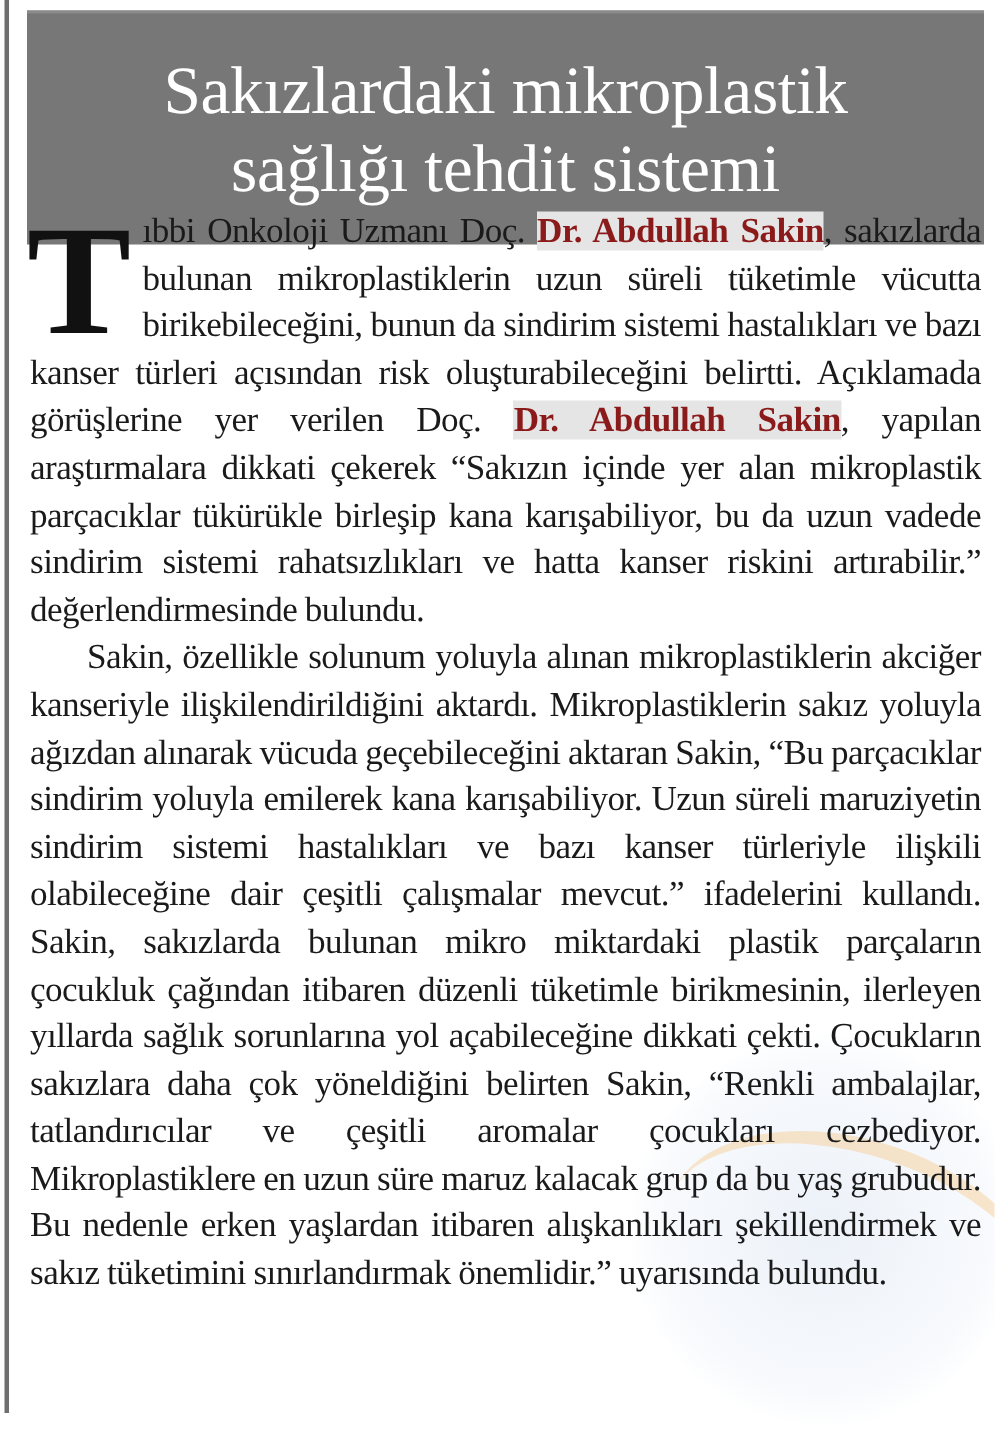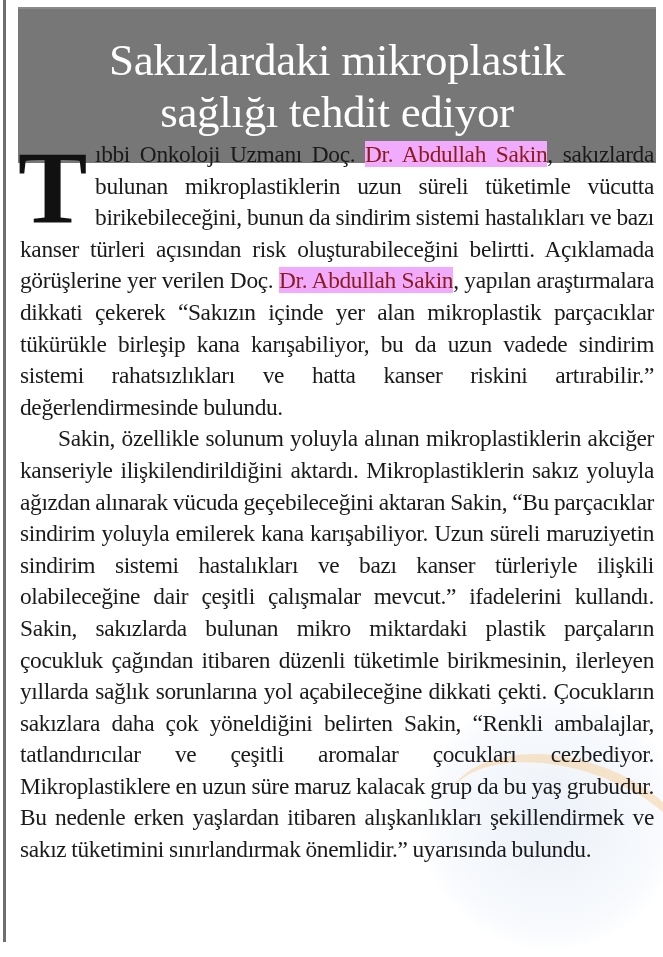--- a/index.html
+++ b/index.html
@@ -68,22 +68,23 @@
       font-family: "Liberation Serif", "DejaVu Serif", serif;
       font-weight: bold;
       font-size: 104px;
       line-height: 82px;
       height: 82px;
       margin: 8px 8px 0 -2px;
       padding: 0;
       color: #111111;
     }
     .highlight {
-      background: #f0abfc;
+      background: #e5e5e5;
       color: #8b1a1a;
+      font-weight: bold;
     }
     .watermark {
       position: absolute;
       left: 420px;
       top: 690px;
       width: 260px;
       height: 260px;
       border-radius: 50%;
       background: radial-gradient(circle at 50% 50%, rgba(200,215,235,0.35) 0%, rgba(220,230,245,0.2) 60%, rgba(255,255,255,0) 72%);
       pointer-events: none;
@@ -103,21 +104,21 @@
 </head>
 <body>
 
 <div class="left-rule"></div>
 
 <div class="watermark"></div>
 <div class="watermark-swoosh"></div>
 
 <header class="title-banner">
   <div class="title-line">Sakızlardaki mikroplastik</div>
-  <div class="title-line">sağlığı tehdit ediyor</div>
+  <div class="title-line">sağlığı tehdit sistemi</div>
 </header>
 
 <article class="article">
   <p>
     <span class="dropcap">T</span><span>ıbbi Onkoloji Uzmanı Doç. </span><span class="highlight">Dr. Abdullah Sakin</span><span>, sakız­larda bulunan mikroplastiklerin uzun süreli tüketimle vücutta birikebileceğini, bunun da sindirim sistemi has­talıkları ve bazı kanser türleri açısından risk oluşturabileceğini belirtti. Açıklamada görüşlerine yer verilen Doç. </span><span class="highlight">Dr. Abdullah Sakin</span><span>, yapılan araştırmalara dikkati çekerek “Sakızın içinde yer alan mikroplastik parçacıklar tükürükle birleşip kana karışabili­yor, bu da uzun vadede sindirim sistemi rahatsızlıkları ve hatta kanser riskini artırabilir.” değerlendirmesinde bulundu.</span>
   </p>
   <p class="indent"><span>Sakin, özellikle solunum yoluyla alınan mikroplastiklerin akciğer kanseriyle ilişkilendirildiğini aktardı. Mikroplastiklerin sakız yoluyla ağızdan alınarak vücuda geçebileceğini aktaran Sakin, “Bu parçacıklar sindirim yoluyla emilerek kana karışa­biliyor. Uzun süreli maruziyetin sindirim sistemi hastalıkları ve bazı kanser türleriyle ilişkili olabileceğine dair çeşitli çalışmalar mevcut.” ifadelerini kullandı. Sakin, sakızlarda bulunan mikro miktardaki plastik parçaların çocukluk çağından itibaren düzen­li tüketimle birikmesinin, ilerleyen yıllarda sağlık sorunlarına yol açabileceğine dikkati çekti. Çocukların sakızlara daha çok yöneldiğini belirten Sakin, “Renkli ambalajlar, tatlandırıcılar ve çeşitli aromalar çocukları cezbediyor. Mikroplastiklere en uzun süre maruz kalacak grup da bu yaş grubudur. Bu nedenle erken yaşlardan itibaren alışkanlıkları şekillendirmek ve sakız tüketi­mini sınırlandırmak önemlidir.” uyarısında bulundu.</span></p>
 </article>
 
 </body></html>

